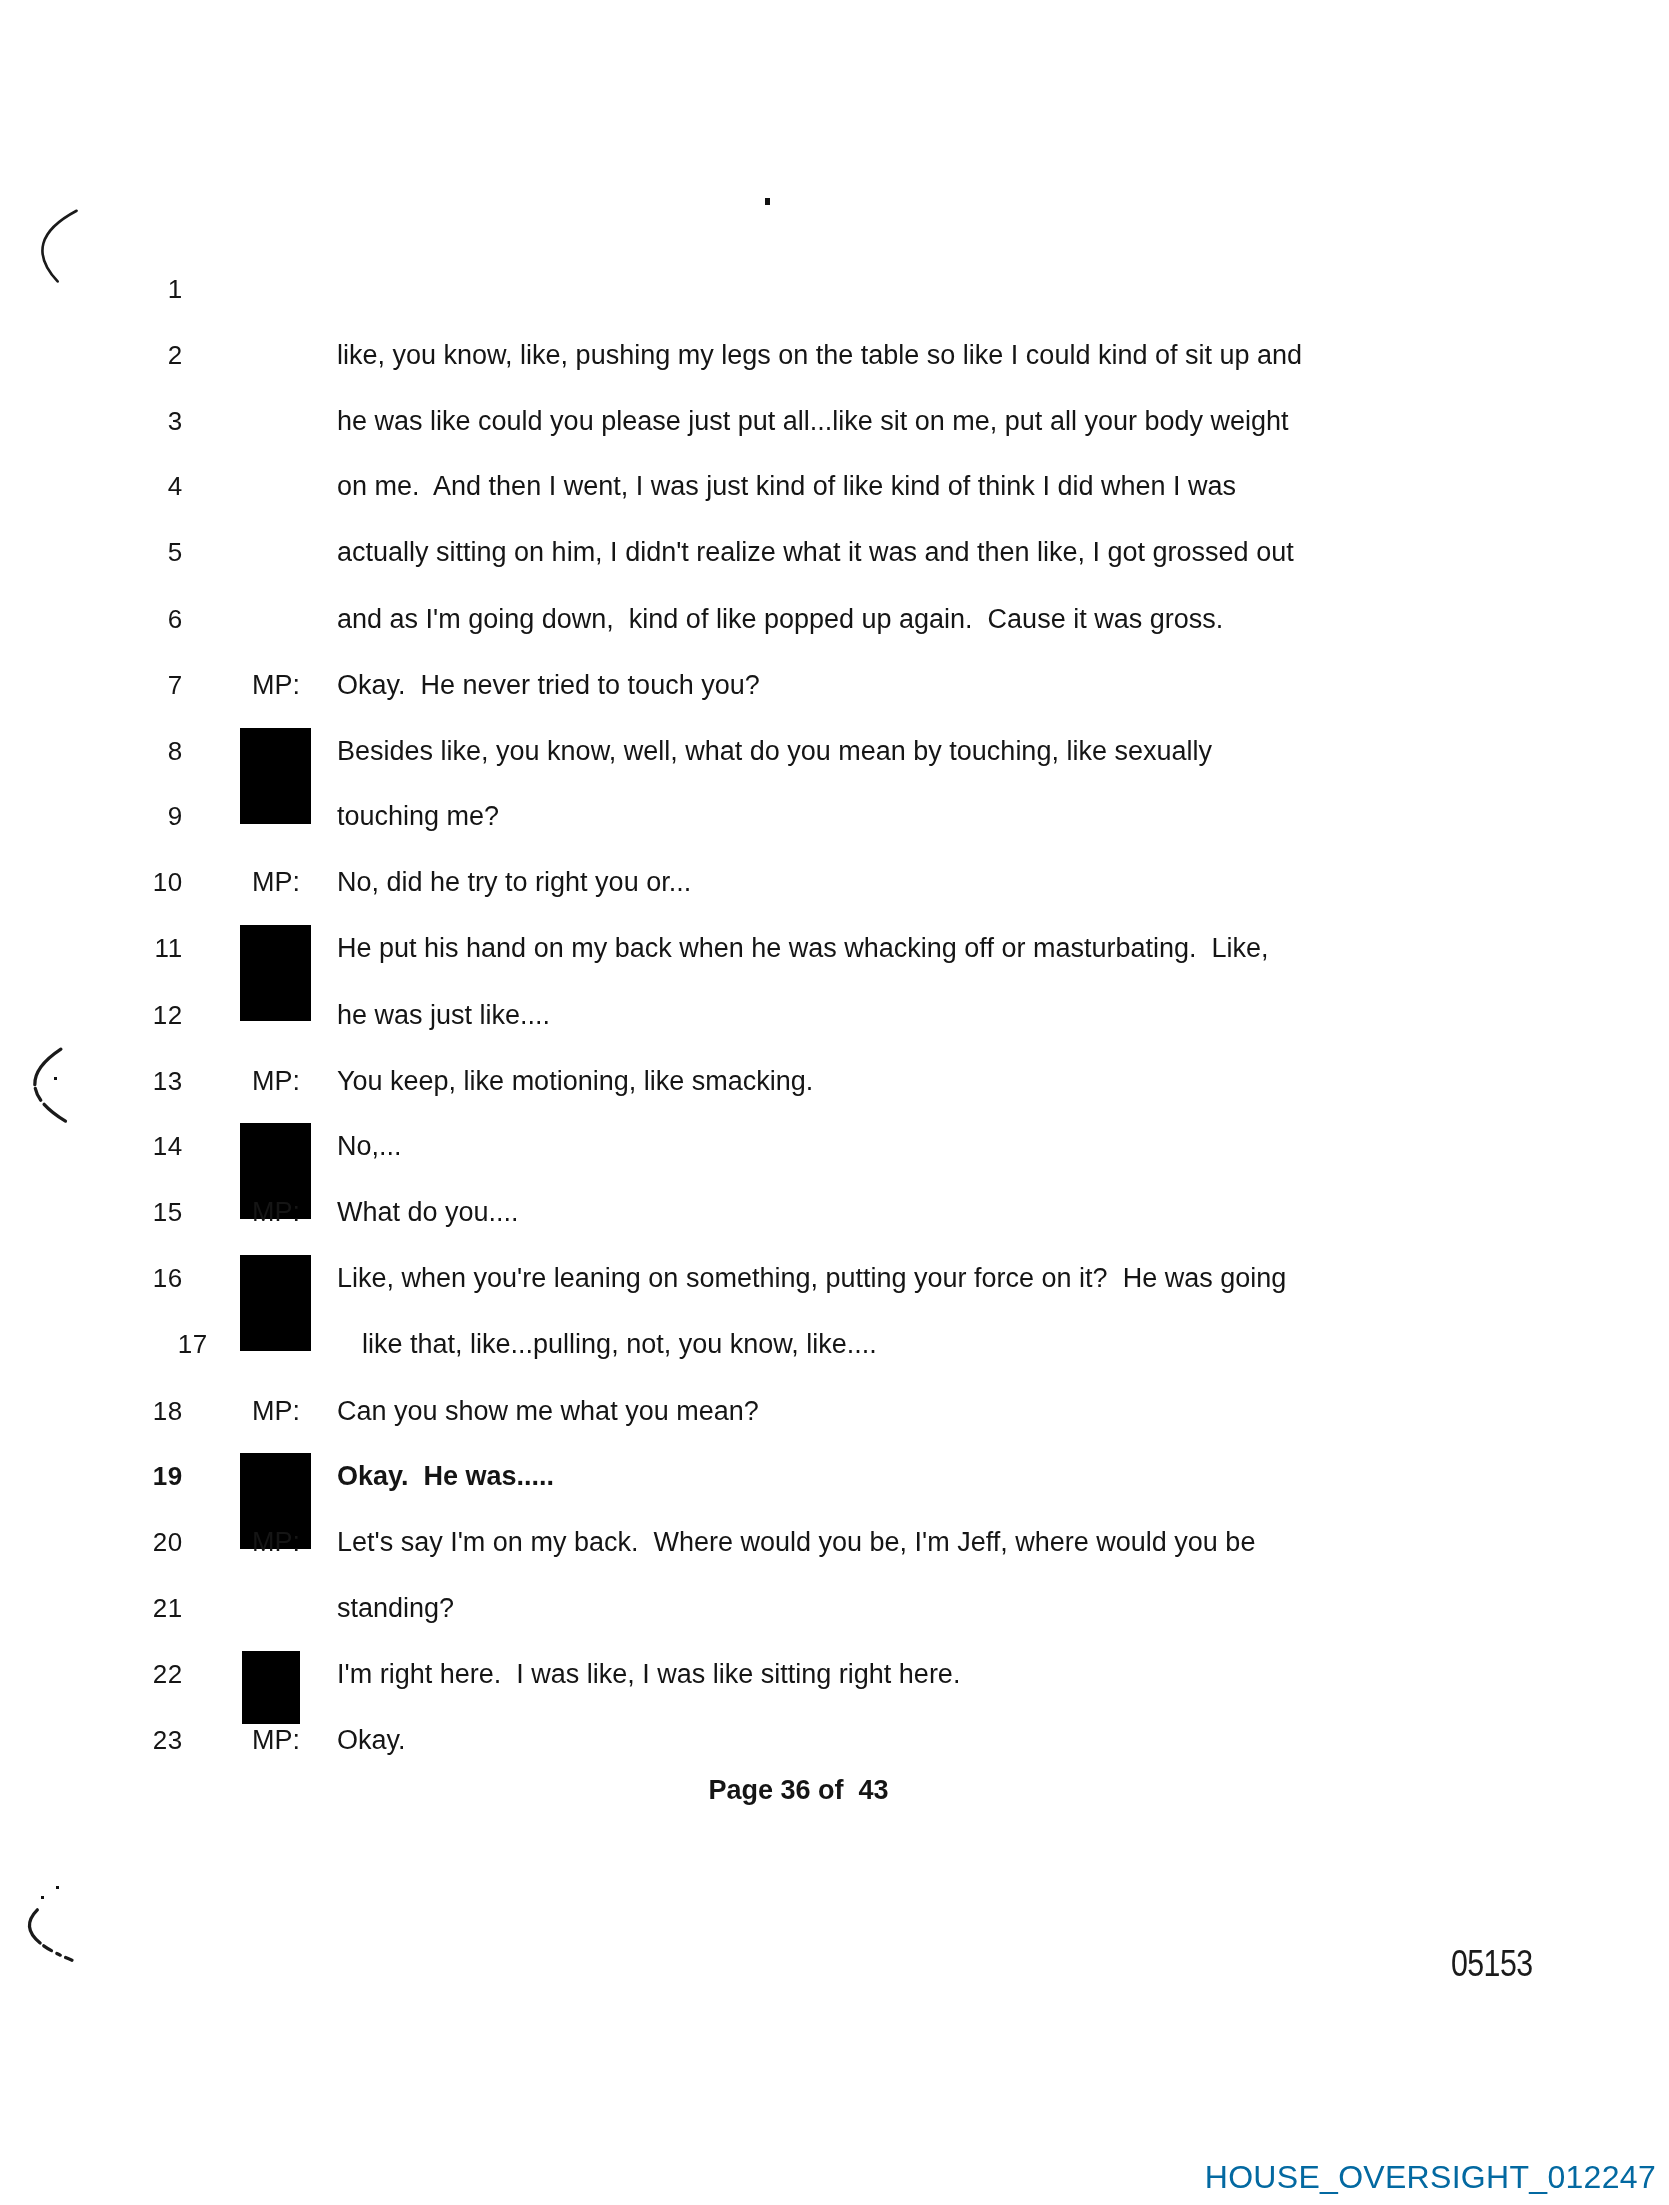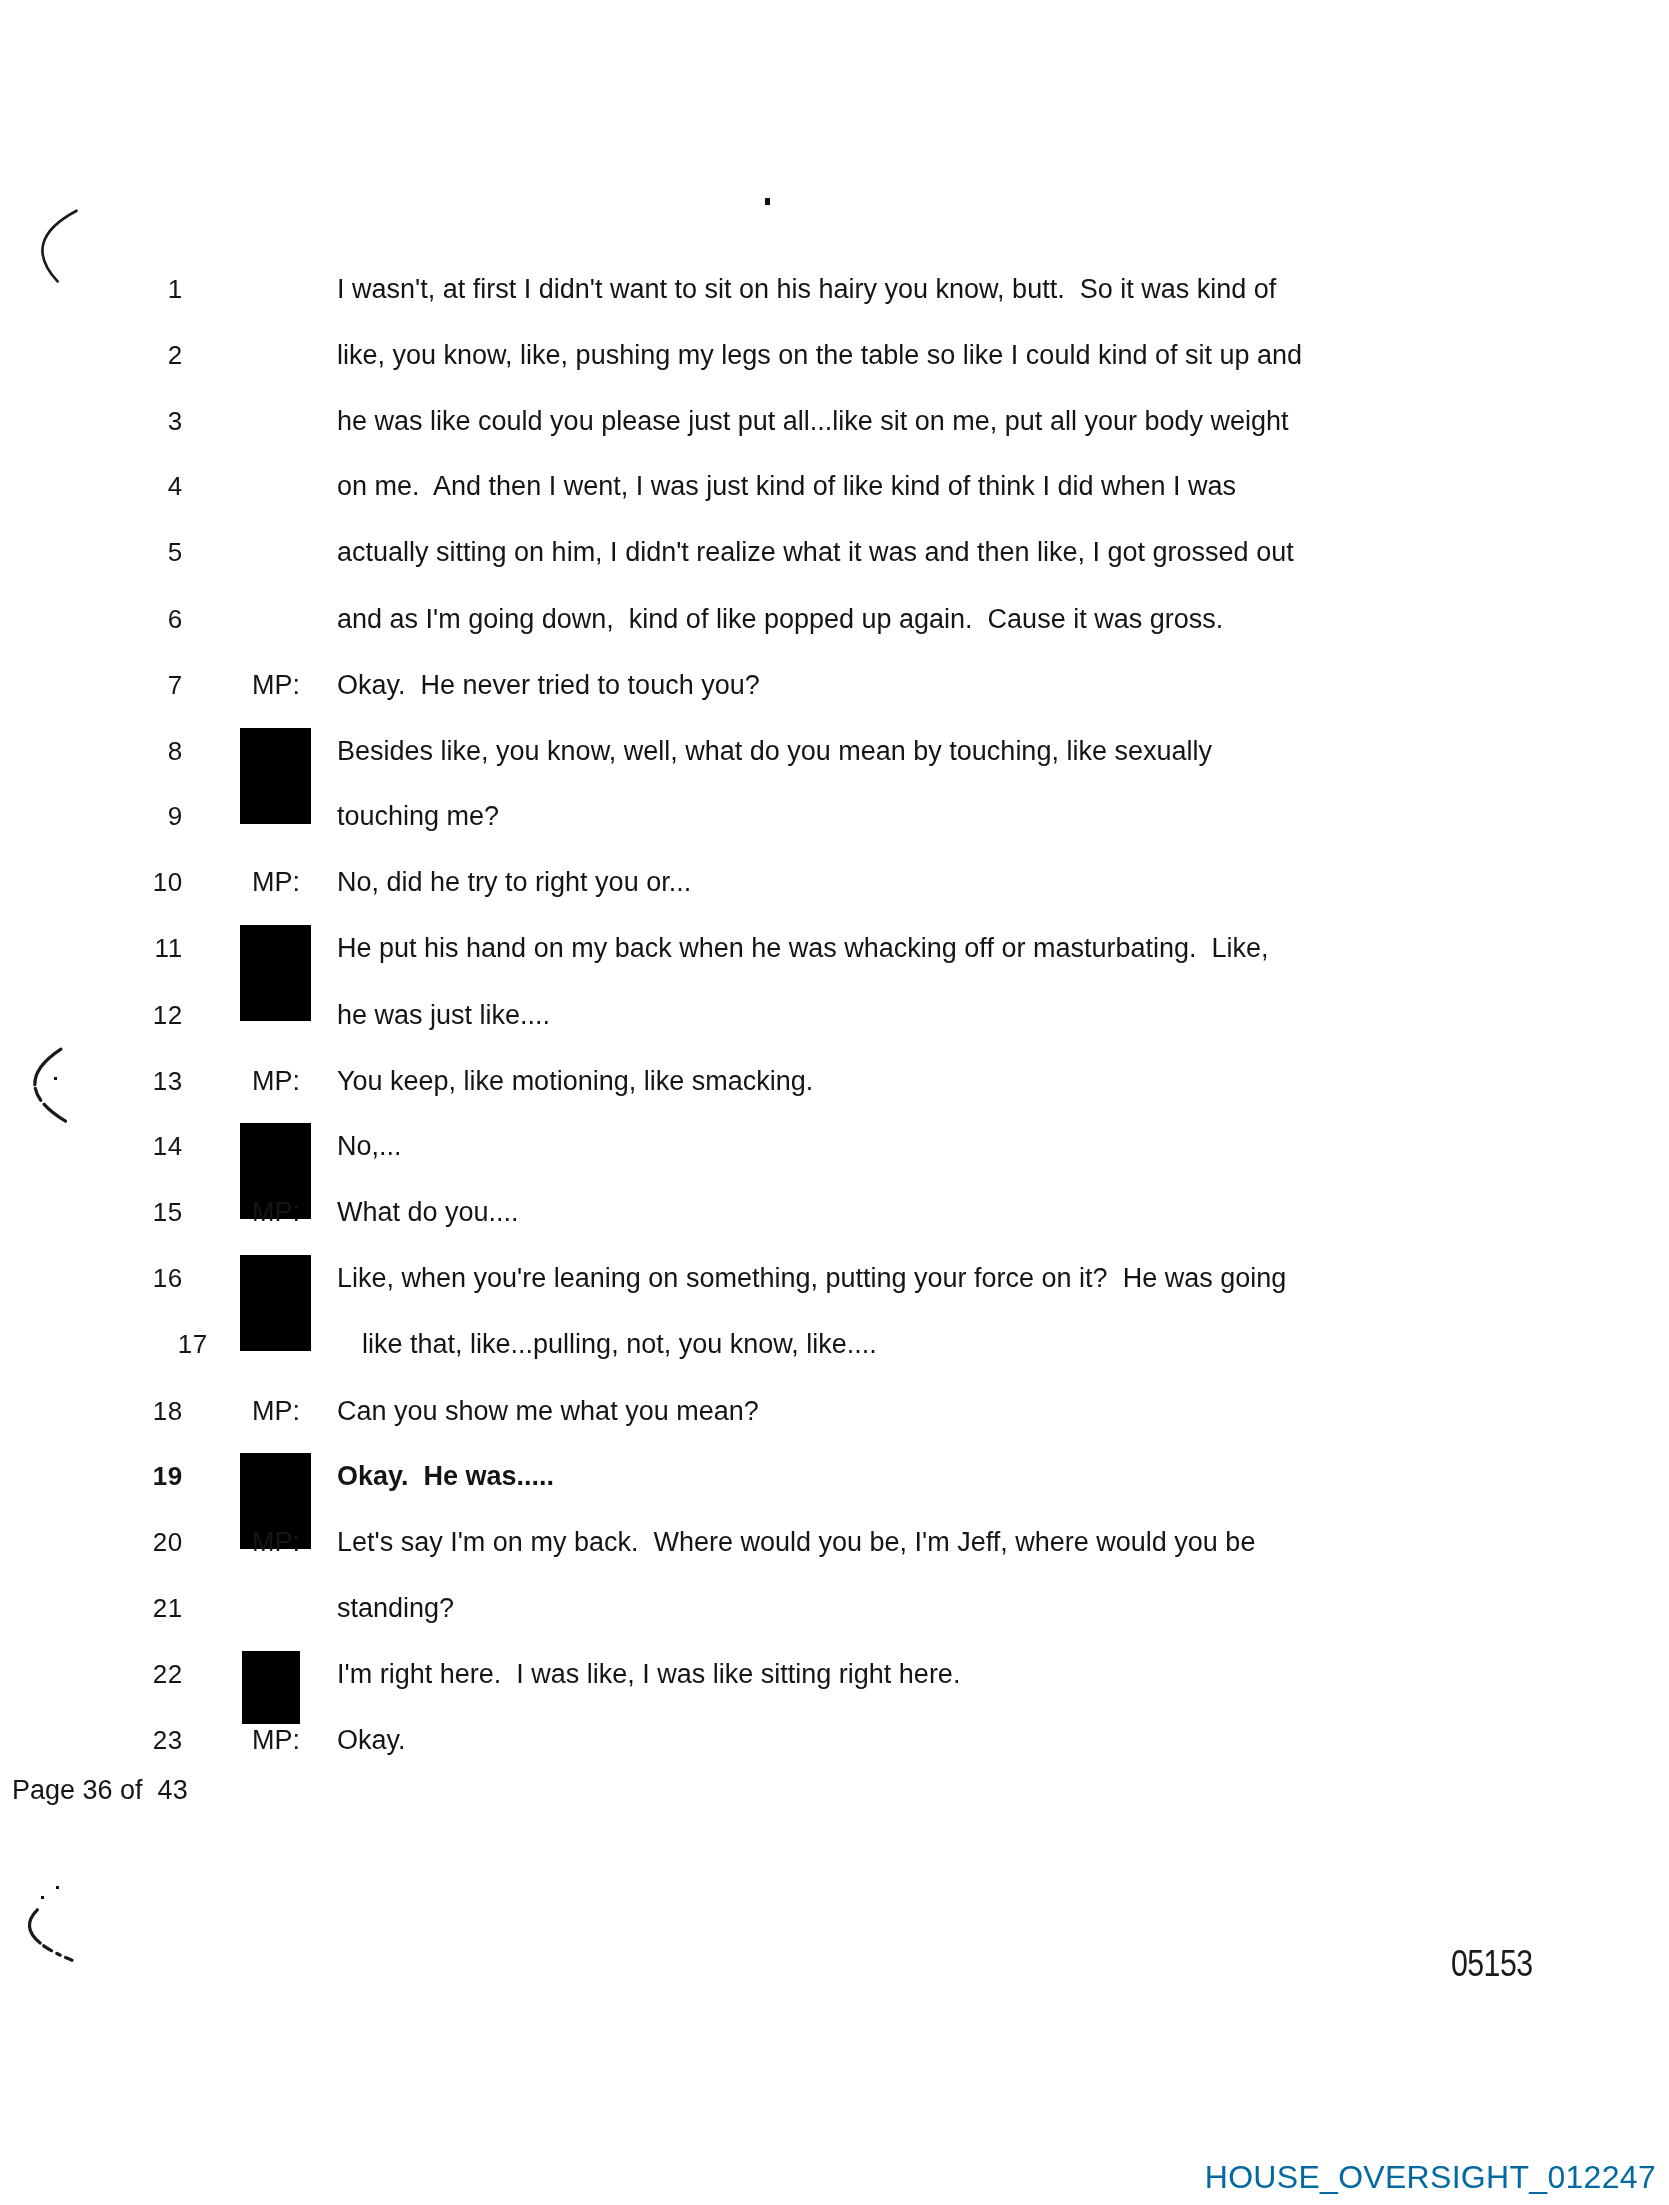--- a/index.html
+++ b/index.html
@@ -24,22 +24,22 @@
   .row .redaction{
     position:absolute;left:240px;top:-7.9px;
     width:71px;height:96px;background:#000;
   }
   .row .redaction.small{left:242px;width:58px;height:73px;}
   .row .text{
     position:absolute;left:337px;top:0;
     font-size:27px;white-space:pre;
   }
   .footer{
-    position:absolute;top:1775px;left:12px;width:1597px;
-    text-align:left;font-size:27px;white-space:pre;
+    position:absolute;top:1775px;left:0;width:1597px;
+    text-align:center;font-size:27px;white-space:pre;font-weight:bold;
   }
   .stamp{
     position:absolute;left:1451px;top:1943px;
     font-size:37px;letter-spacing:-0.7px;
     transform:scaleX(.82);transform-origin:left top;
     color:#1b1b1b;
   }
   .bates{
     position:absolute;right:13px;bottom:9.2px;
     font-size:32px;color:#0369a1;letter-spacing:0.3px;
@@ -58,21 +58,20 @@
     <path d="M 57 2918 Q 17 2958 110 2995" fill="none" stroke="#1a1a1a" stroke-width="5" stroke-linecap="round" stroke-dasharray="60 7 14 9 6 9"></path>
   </svg>
   <div class="speck" style="left:765px;top:198px;width:5.2px;height:6.5px;"></div>
   <div class="speck" style="left:56px;top:1886px;width:3.3px;height:2.6px;"></div>
   <div class="speck" style="left:41px;top:1896px;width:2.6px;height:2.6px;"></div>
   <div class="speck" style="left:54px;top:1077px;width:2.6px;height:2.6px;"></div>
 
   <div id="lines">
       <div class="row" style="top: 274px;">
         <span class="num">1</span>
-        <span class="text">I wasn't, at first I didn't want to sit on his hairy you know, butt.  So it was kind of</span>
       </div>
       <div class="row" style="top: 340px;">
         <span class="num">2</span>
         <span class="text">like, you know, like, pushing my legs on the table so like I could kind of sit up and</span>
       </div>
       <div class="row" style="top: 406px;">
         <span class="num">3</span>
         <span class="text">he was like could you please just put all...like sit on me, put all your body weight</span>
       </div>
       <div class="row" style="top: 471px;">

